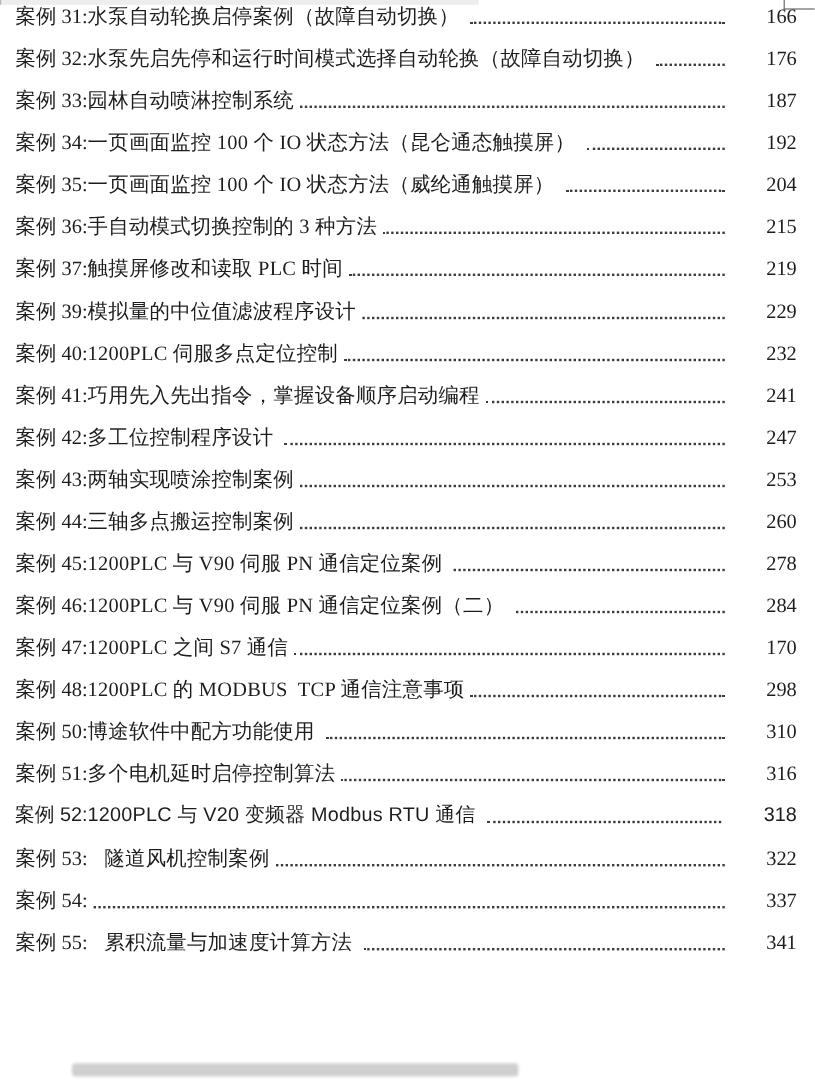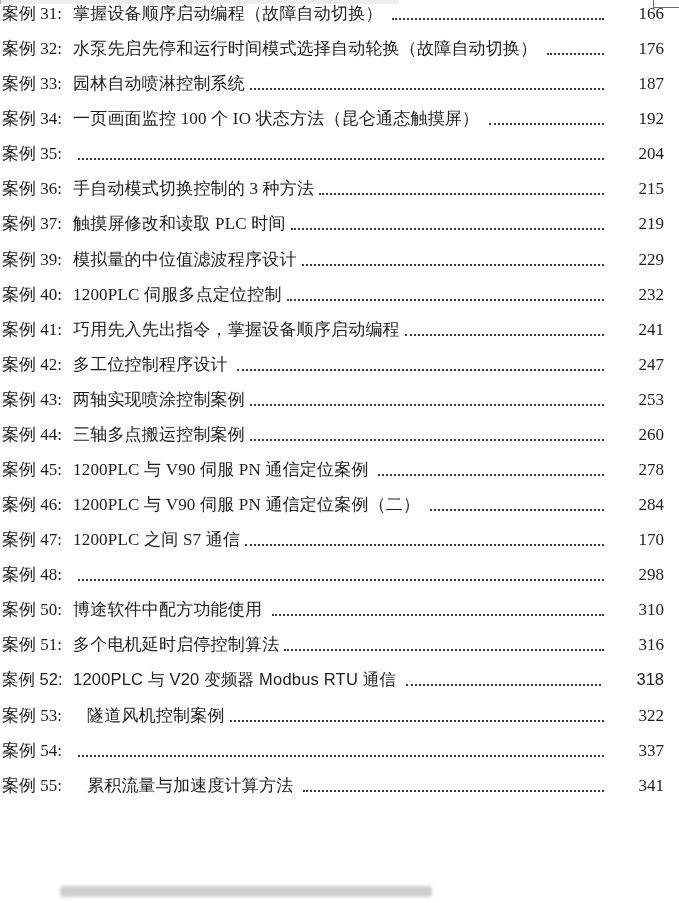--- a/index.html
+++ b/index.html
@@ -58,20 +58,21 @@
     display: flex;
     align-items: flex-start;
     font-size: 17px;
     line-height: 21px;
     color: var(--text-color);
     cursor: pointer;
   }
   .entry-label {
     flex: 0 0 71px;
     white-space: pre;
+    text-align: right;
   }
   .entry-title {
     white-space: pre;
     letter-spacing: 0.2px;
   }
   .toc-entry.indent .entry-title {
     padding-left: 14px;
     text-align: right;
   }
   .toc-entry.sans {
@@ -94,21 +95,21 @@
 <body style="background: rgb(255, 255, 255);">
 
 <div class="toc-page">
 
   <div class="top-band"></div>
   <div class="top-right-box"></div>
 
   <div class="toc-list">
       <div class="toc-entry">
       <span class="entry-label">案例 31:</span>
-      <span class="entry-title">掌握设备顺序启动编程（故障自动切换） </span>
+      <span class="entry-title">水泵自动轮换启停案例（故障自动切换） </span>
       <span class="dotted-leader"></span>
       <span class="entry-page-number">166</span>
     </div>
       <div class="toc-entry">
       <span class="entry-label">案例 32:</span>
       <span class="entry-title">水泵先启先停和运行时间模式选择自动轮换（故障自动切换） </span>
       <span class="dotted-leader"></span>
       <span class="entry-page-number">176</span>
     </div>
       <div class="toc-entry">
@@ -118,20 +119,21 @@
       <span class="entry-page-number">187</span>
     </div>
       <div class="toc-entry">
       <span class="entry-label">案例 34:</span>
       <span class="entry-title">一页画面监控 100 个 IO 状态方法（昆仑通态触摸屏） </span>
       <span class="dotted-leader"></span>
       <span class="entry-page-number">192</span>
     </div>
       <div class="toc-entry">
       <span class="entry-label">案例 35:</span>
+      <span class="entry-title">一页画面监控 100 个 IO 状态方法（威纶通触摸屏） </span>
       <span class="dotted-leader"></span>
       <span class="entry-page-number">204</span>
     </div>
       <div class="toc-entry">
       <span class="entry-label">案例 36:</span>
       <span class="entry-title">手自动模式切换控制的 3 种方法</span>
       <span class="dotted-leader"></span>
       <span class="entry-page-number">215</span>
     </div>
       <div class="toc-entry">
@@ -189,20 +191,21 @@
       <span class="entry-page-number">284</span>
     </div>
       <div class="toc-entry">
       <span class="entry-label">案例 47:</span>
       <span class="entry-title">1200PLC 之间 S7 通信</span>
       <span class="dotted-leader"></span>
       <span class="entry-page-number">170</span>
     </div>
       <div class="toc-entry">
       <span class="entry-label">案例 48:</span>
+      <span class="entry-title">1200PLC 的 MODBUS  TCP 通信注意事项</span>
       <span class="dotted-leader"></span>
       <span class="entry-page-number">298</span>
     </div>
       <div class="toc-entry">
       <span class="entry-label">案例 50:</span>
       <span class="entry-title">博途软件中配方功能使用 </span>
       <span class="dotted-leader"></span>
       <span class="entry-page-number">310</span>
     </div>
       <div class="toc-entry">

